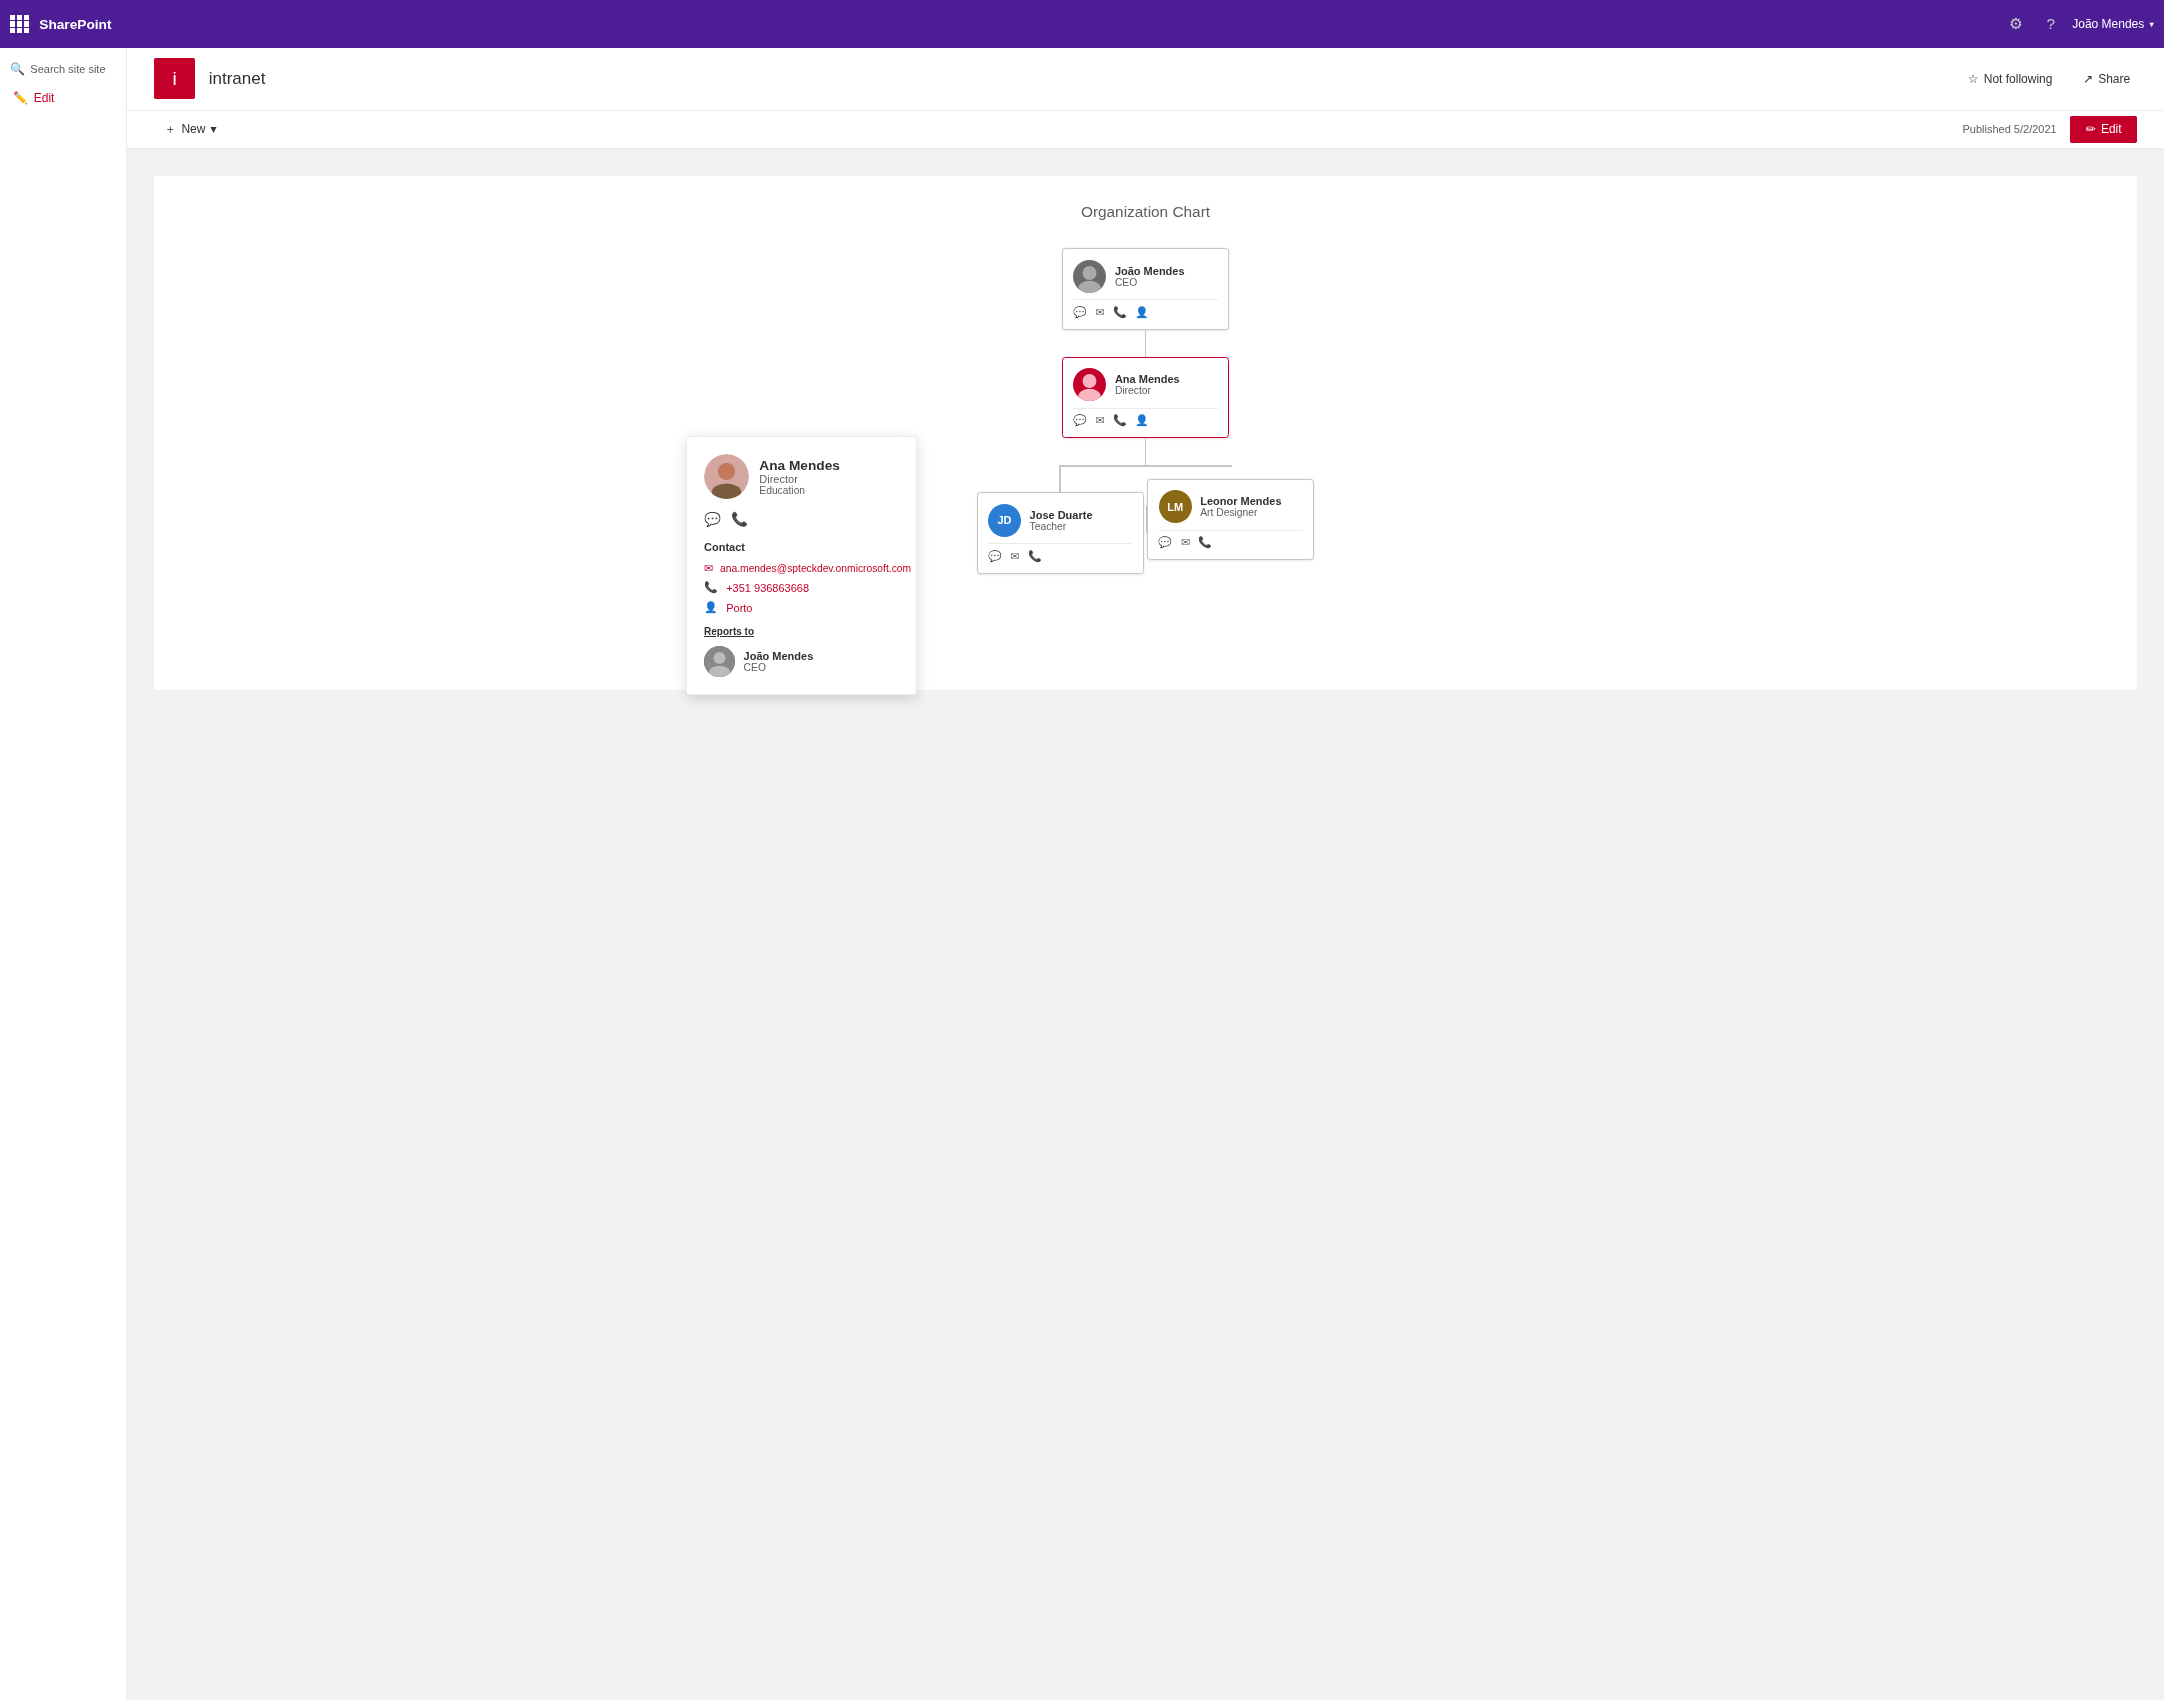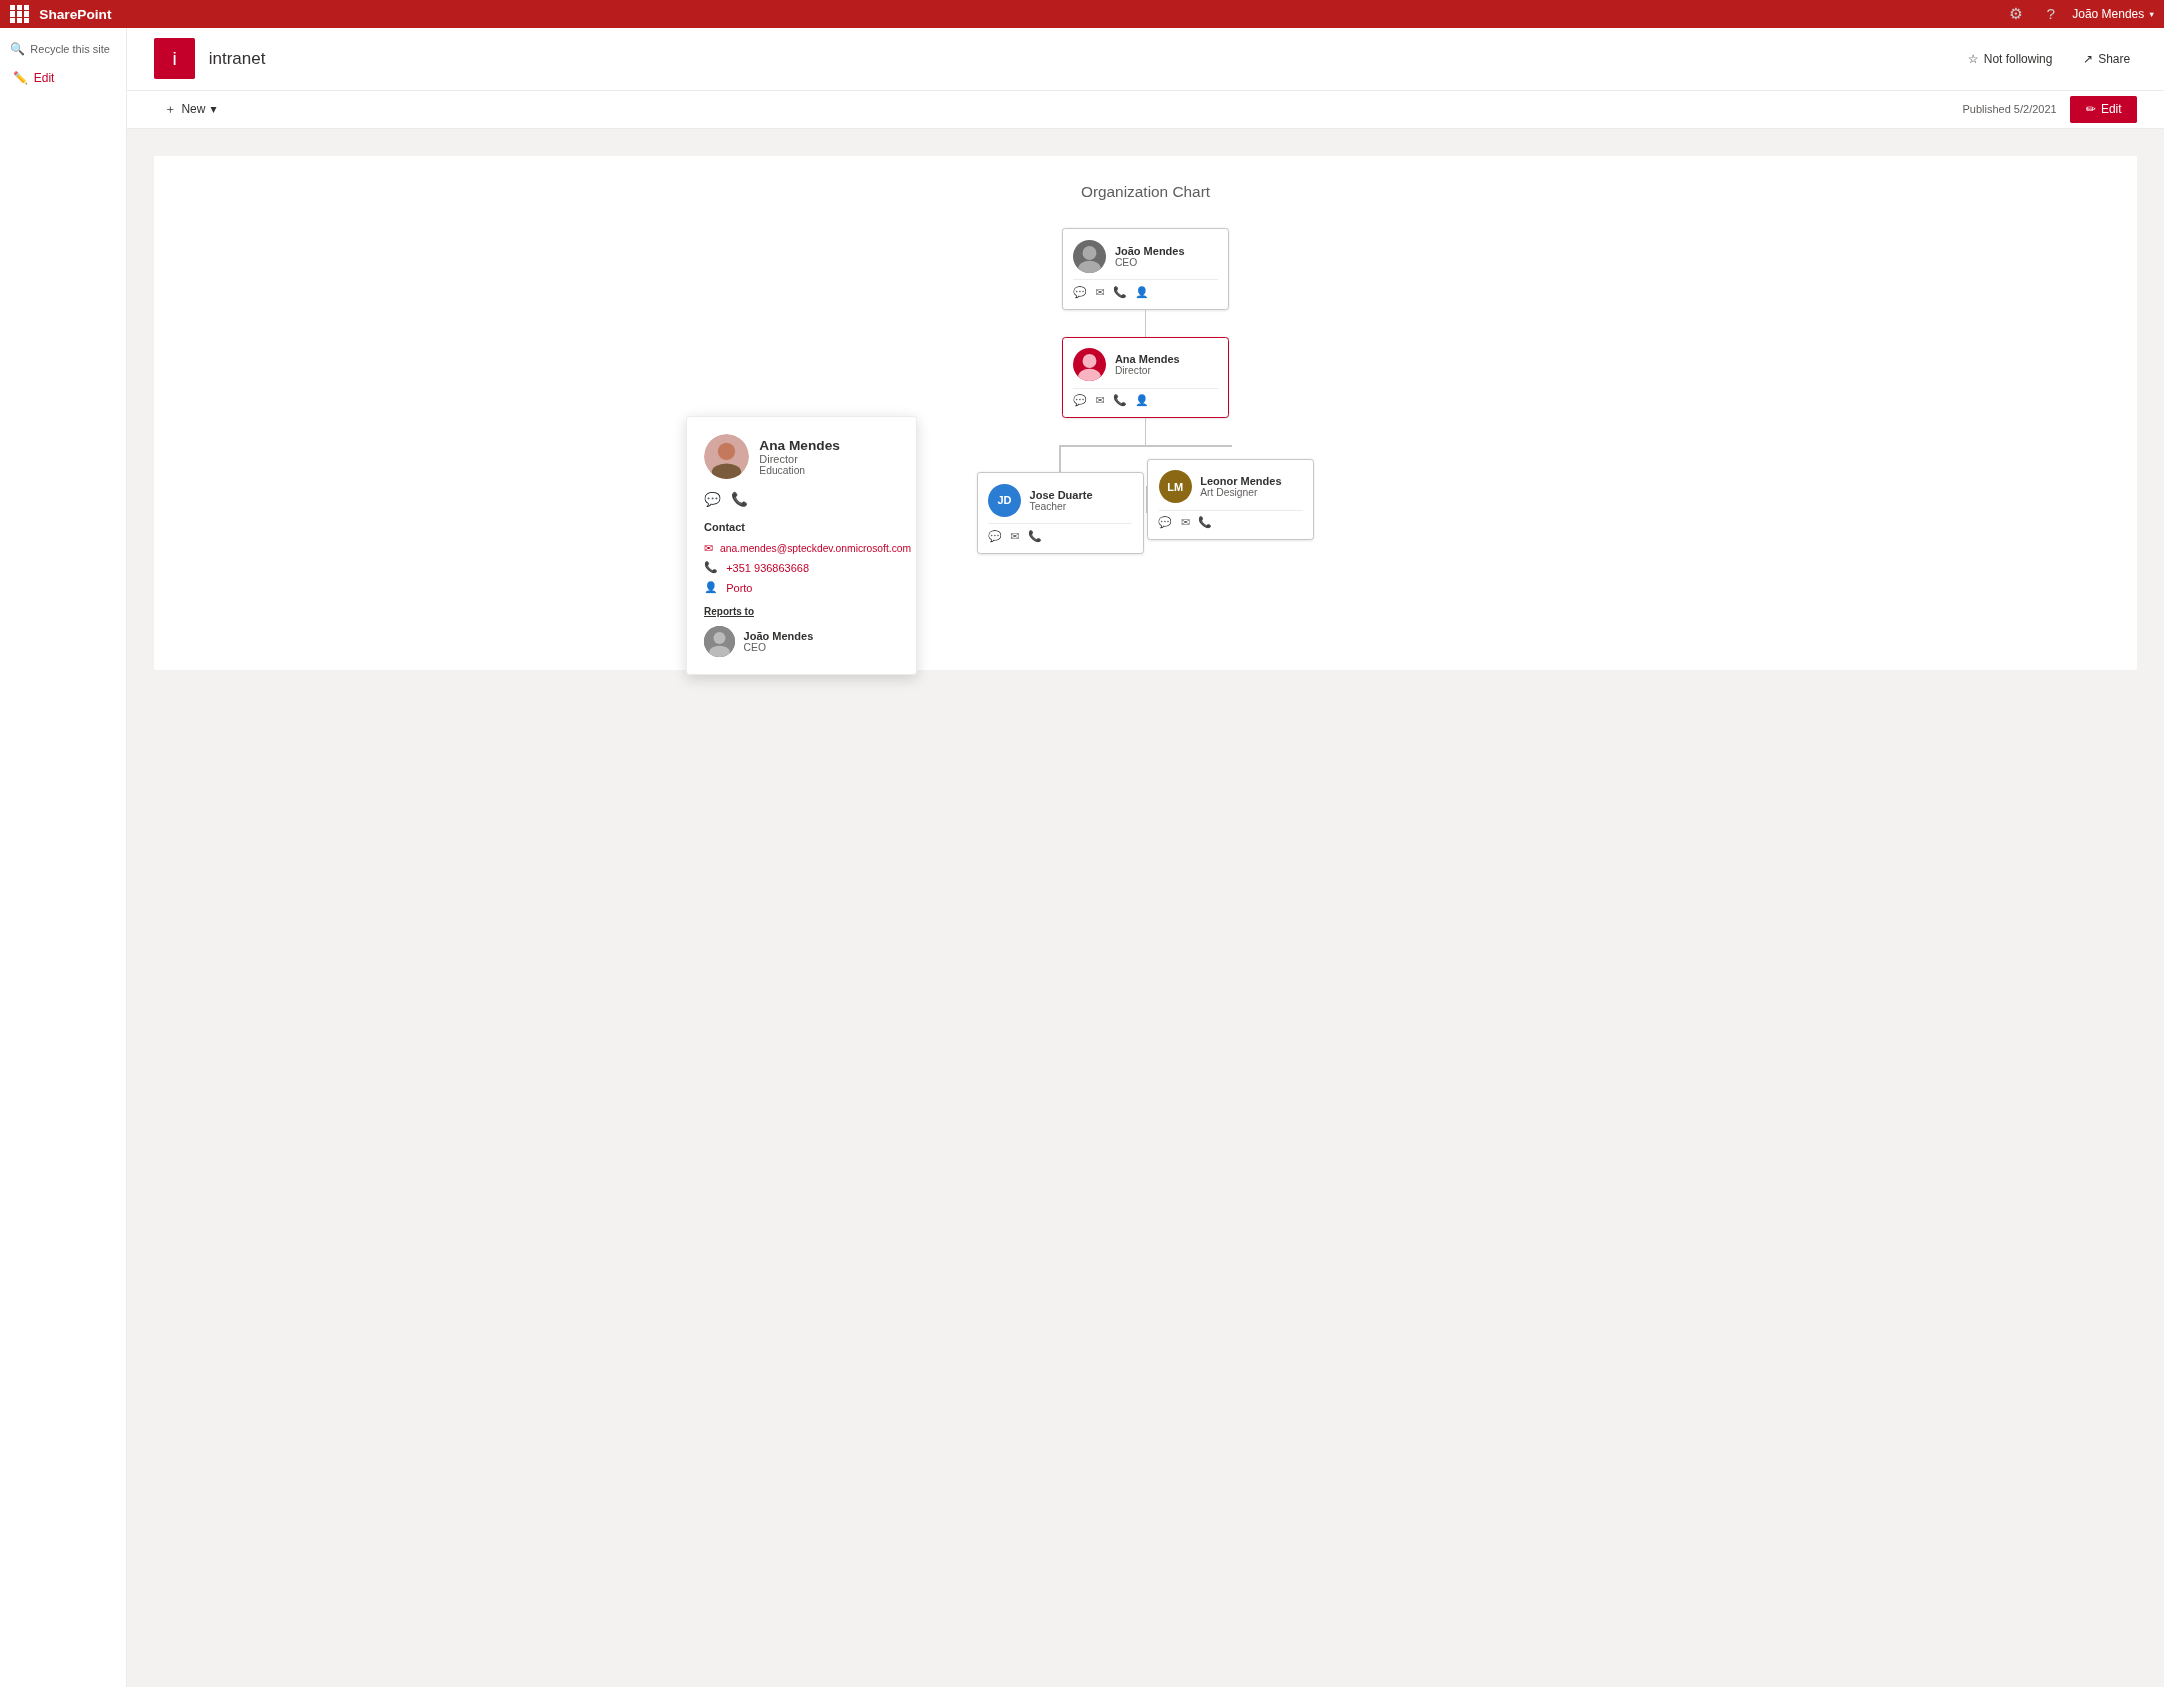--- a/index.html
+++ b/index.html
@@ -1,22 +1,22 @@
 <!DOCTYPE html>
 <html style="font-size:13.7px"><head>
   <meta charset="utf-8">
   <style>
     * { box-sizing: border-box; margin: 0; padding: 0; }
     body { font-family: 'Segoe UI', sans-serif; background: #fff; overflow: hidden; }
 
     
     .topbar {
       display: flex; align-items: center;
-      background: #b91c1c; color: #fff;
-      height: 28px; padding: 0 10.3px; gap: 10.3px;
+      background: #4c1d95; color: #fff;
+      height: 48px; padding: 0 10.3px; gap: 10.3px;
     }
     .topbar-logo { display: flex; align-items: center; gap: 6.8px; font-size: 13.7px; font-weight: 600; color: #fff; }
     .topbar-waffle { display: grid; grid-template-columns: repeat(3,5.1px); grid-template-rows: repeat(3,5.1px); gap: 1.7px; cursor: pointer; }
     .topbar-waffle span { background: #fff; display: block; width: 5.1px; height: 5.1px; }
     .topbar-spacer { flex: 1; }
     .topbar-icon { color: #ccc; font-size: 15.4px; cursor: pointer; padding: 3.4px 6.8px; }
     .topbar-user { display: flex; align-items: center; gap: 5.1px; cursor: pointer; font-size: 12px; }
     .topbar-user-chevron { font-size: 8.6px; }
 
     
@@ -190,21 +190,21 @@
     <span>João Mendes</span>
     <span class="topbar-user-chevron">▾</span>
   </div>
 </div>
 
 <div class="layout">
 
   <div class="sidebar">
     <div class="sidebar-search">
       <span class="sidebar-search-icon">🔍</span>
-      <span>Recycle this site</span>
+      <span>Search site site</span>
     </div>
     <div class="sidebar-edit">
       <span>✏️</span>
       <span>Edit</span>
     </div>
   </div>
 
   <div class="main">
 
     <div class="site-header">

